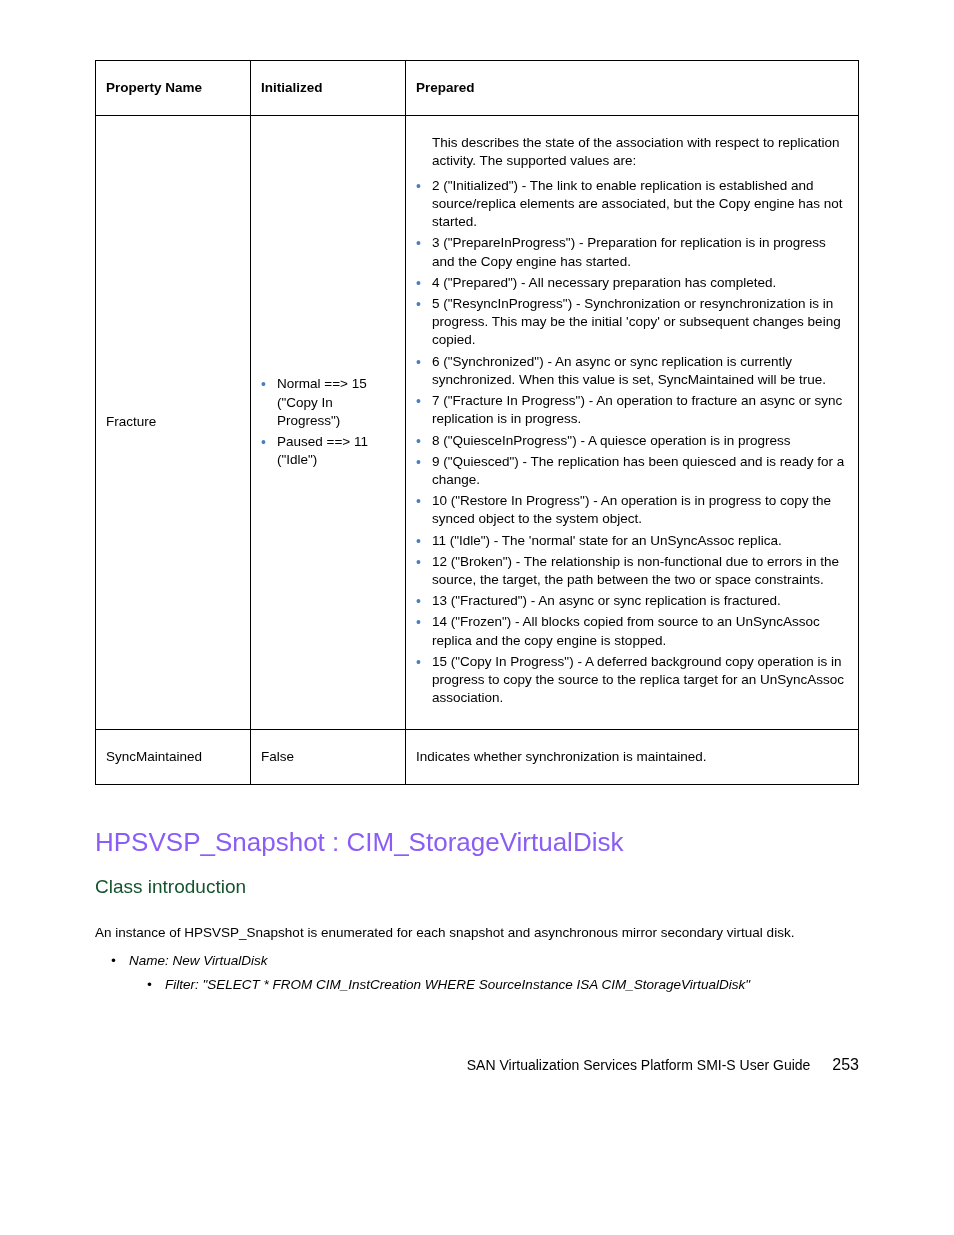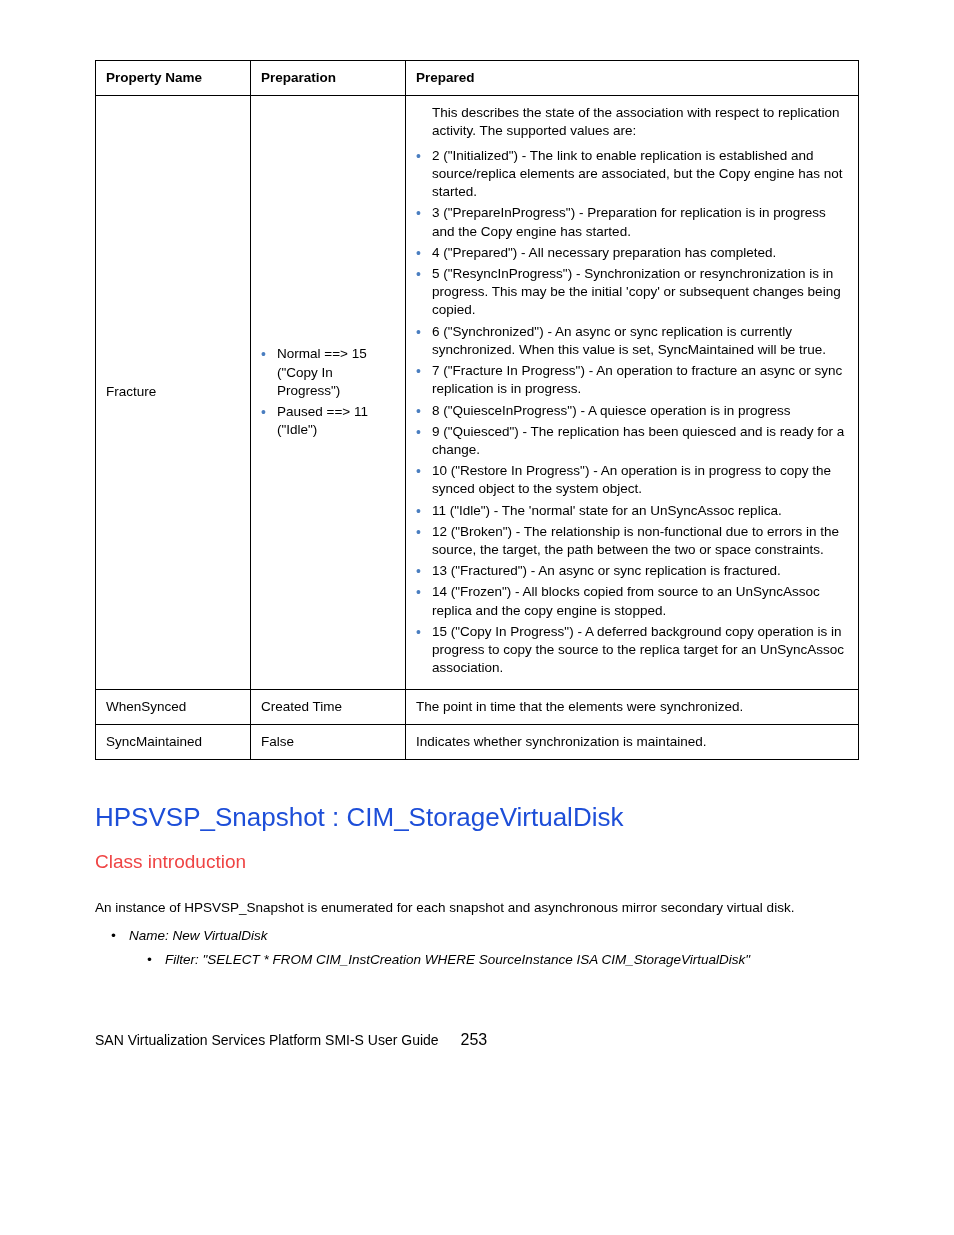--- a/index.html
+++ b/index.html
@@ -12,21 +12,21 @@
     box-sizing: border-box;
     line-height: 1.35;
   }
   table {
     border-collapse: collapse;
     width: 100%;
     table-layout: fixed;
   }
   th, td {
     border: 1px solid #000;
-    padding: 8px 10px;
+    padding: 18px 10px;
     vertical-align: top;
     text-align: left;
     font-size: 13.5px;
   }
   th {
     font-weight: bold;
   }
   td.propname {
     vertical-align: middle;
   }
@@ -52,27 +52,27 @@
     left: 0;
     top: 0;
     color: #4a7ec0;
     font-size: 14px;
   }
   .leadtext {
     margin: 0 0 6px 16px;
   }
   h1.section {
     font-weight: normal;
-    color: #1d4ed8;
+    color: #8b5cf6;
     font-size: 26px;
     margin: 40px 0 14px 0;
   }
   h2.sub {
     font-weight: normal;
-    color: #ef4444;
+    color: #14532d;
     font-size: 19px;
     margin: 12px 0 24px 0;
   }
   .body-indent {
     margin-left: 0;
   }
   .para {
     margin: 6px 0 10px 0;
   }
   ul.black {
@@ -90,41 +90,42 @@
     content: "•";
     position: absolute;
     left: 0;
     top: 0;
     color: #000;
   }
   ul.black ul.black {
     padding-left: 18px;
   }
   .footer {
+    text-align: right;
     margin-top: 60px;
     font-size: 14px;
   }
   .footer .pnum {
     margin-left: 18px;
     font-size: 16px;
   }
 </style>
 </head>
 <body>
 
 <table>
   <colgroup>
       <col class="c1">
       <col class="c2">
       <col class="c3">
     </colgroup>
   <thead>
     <tr>
       <th>Property Name</th>
-      <th>Preparation</th>
+      <th>Initialized</th>
       <th>Prepared</th>
     </tr>
   </thead>
   <tbody>
     <tr>
       <td class="propname">Fracture</td>
       <td class="desc">
         <ul class="blue">
           <li>Normal ==&gt; 15 ("Copy In Progress")</li>
           <li>Paused ==&gt; 11 ("Idle")</li>
@@ -144,25 +145,20 @@
           <li>10 ("Restore In Progress") - An operation is in progress to copy the synced object to the system object.</li>
           <li>11 ("Idle") - The 'normal' state for an UnSyncAssoc replica.</li>
           <li>12 ("Broken") - The relationship is non-functional due to errors in the source, the target, the path between the two or space constraints.</li>
           <li>13 ("Fractured") - An async or sync replication is fractured.</li>
           <li>14 ("Frozen") - All blocks copied from source to an UnSyncAssoc replica and the copy engine is stopped.</li>
           <li>15 ("Copy In Progress") - A deferred background copy operation is in progress to copy the source to the replica target for an UnSyncAssoc association.</li>
         </ul>
       </td>
     </tr>
     <tr>
-      <td>WhenSynced</td>
-      <td>Created Time</td>
-      <td>The point in time that the elements were synchronized.</td>
-    </tr>
-    <tr>
       <td>SyncMaintained</td>
       <td>False</td>
       <td>Indicates whether synchronization is maintained.</td>
     </tr>
   </tbody>
 </table>
 
 <h1 class="section">HPSVSP_Snapshot : CIM_StorageVirtualDisk</h1>
 <h2 class="sub">Class introduction</h2>
 

